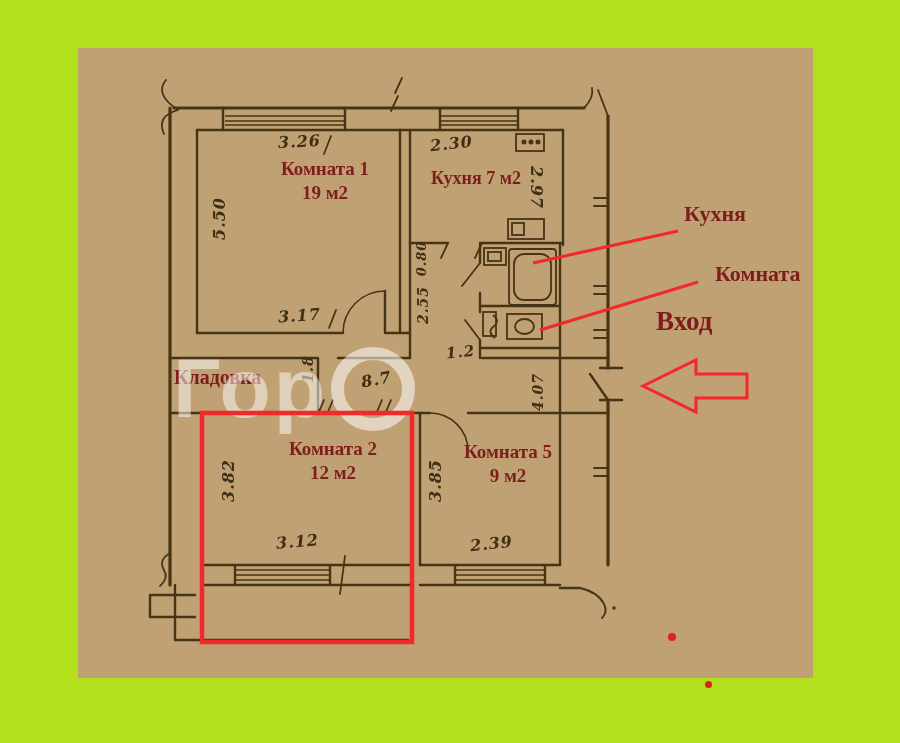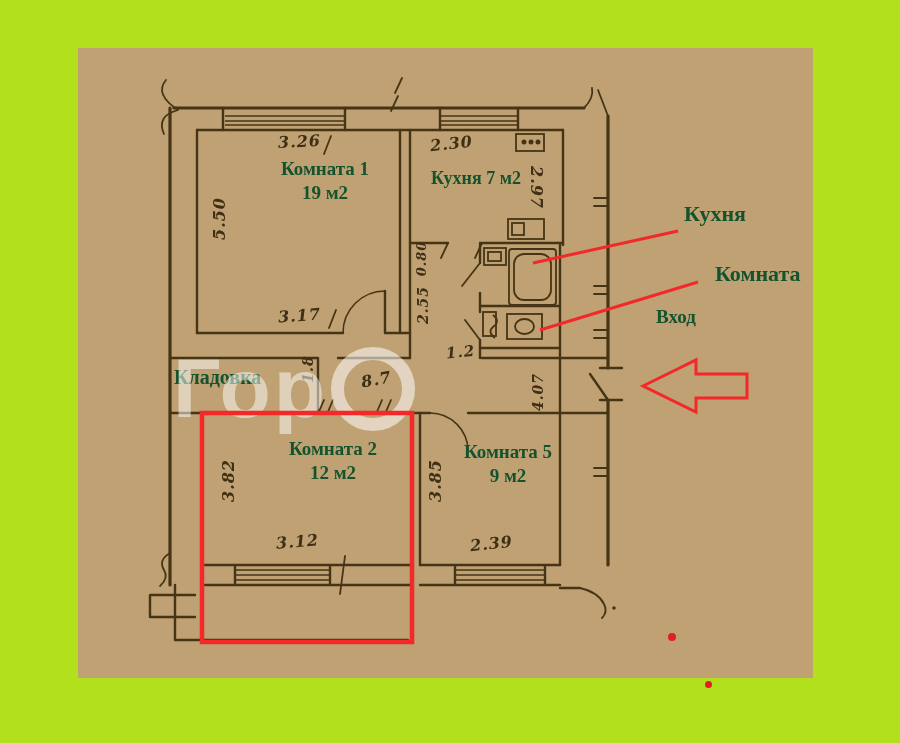--- a/index.html
+++ b/index.html
@@ -5,21 +5,21 @@
   html,body{margin:0;padding:0;}
   #page{position:relative;width:900px;height:743px;background:#b2e01d;overflow:hidden;
         font-family:"Liberation Serif", serif;}
   #scan{position:absolute;left:78px;top:48px;width:735px;height:630px;background:#bfa173;}
   #scan svg{position:absolute;left:0;top:0;}
   .layer{position:absolute;left:0;top:0;width:735px;height:630px;pointer-events:none;}
   .dim{position:absolute;color:#3e2f15;font-family:"DejaVu Serif", serif;font-style:italic;
        font-weight:bold;font-size:16px;letter-spacing:1px;white-space:nowrap;}
   .rot{transform:rotate(-90deg);transform-origin:center center;width:44px;text-align:center;}
   .rot90{transform:rotate(90deg);transform-origin:center center;width:44px;text-align:center;}
-  .red-label{position:absolute;color:#14532d;font-family:"Liberation Serif", serif;
+  .red-label{position:absolute;color:#7f1d1d;font-family:"Liberation Serif", serif;
              font-weight:bold;white-space:nowrap;}
   .room-name{font-size:19px;text-align:center;}
   .z1{z-index:1}.z2{z-index:2}.z3{z-index:3}.z5{z-index:5}.z6{z-index:6}
   #watermark{position:absolute;left:95px;top:272px;z-index:4;color:rgba(255,255,255,0.5);
              font-family:"Liberation Sans", sans-serif;font-weight:bold;font-size:84px;
              letter-spacing:3px;display:flex;align-items:center;margin-top:20px;}
   #watermark .wm-o{display:inline-block;width:58px;height:58px;border:13px solid rgba(255,255,255,0.55);
              border-radius:50%;margin:0 3px;box-sizing:content-box;}
   #page-red-dot{position:absolute;left:705px;top:681px;width:7px;height:7px;border-radius:50%;
              background:#e02020;z-index:7;}
@@ -135,18 +135,18 @@
       <rect x="124" y="365" width="210" height="229" fill="none" stroke="#f32828" stroke-width="4.5"></rect>
       <path d="M600,183 L455,215" stroke="#f32828" stroke-width="3" fill="none"></path>
       <path d="M620,234 L462,282" stroke="#f32828" stroke-width="3" fill="none"></path>
       <path d="M565,338 L618,312 L618,326 L669,326 L669,350 L618,350 L618,364 Z" stroke="#f32828" stroke-width="3" fill="none"></path>
       <circle cx="594" cy="589" r="4" fill="#e02020"></circle>
     </svg>
 
     <div class="layer z6" style="z-index:6;">
       <div class="red-label" style="left:606px;top:153px;font-size:22px;">Кухня</div>
       <div class="red-label" style="left:637px;top:213px;font-size:22px;">Комната</div>
-      <div class="red-label" style="left:578px;top:258px;font-size:19px;">Вход</div>
+      <div class="red-label" style="left:578px;top:258px;font-size:27px;">Вход</div>
     </div>
 
   </div>
   <div id="page-red-dot"></div>
 </div>
 
 </body></html>

